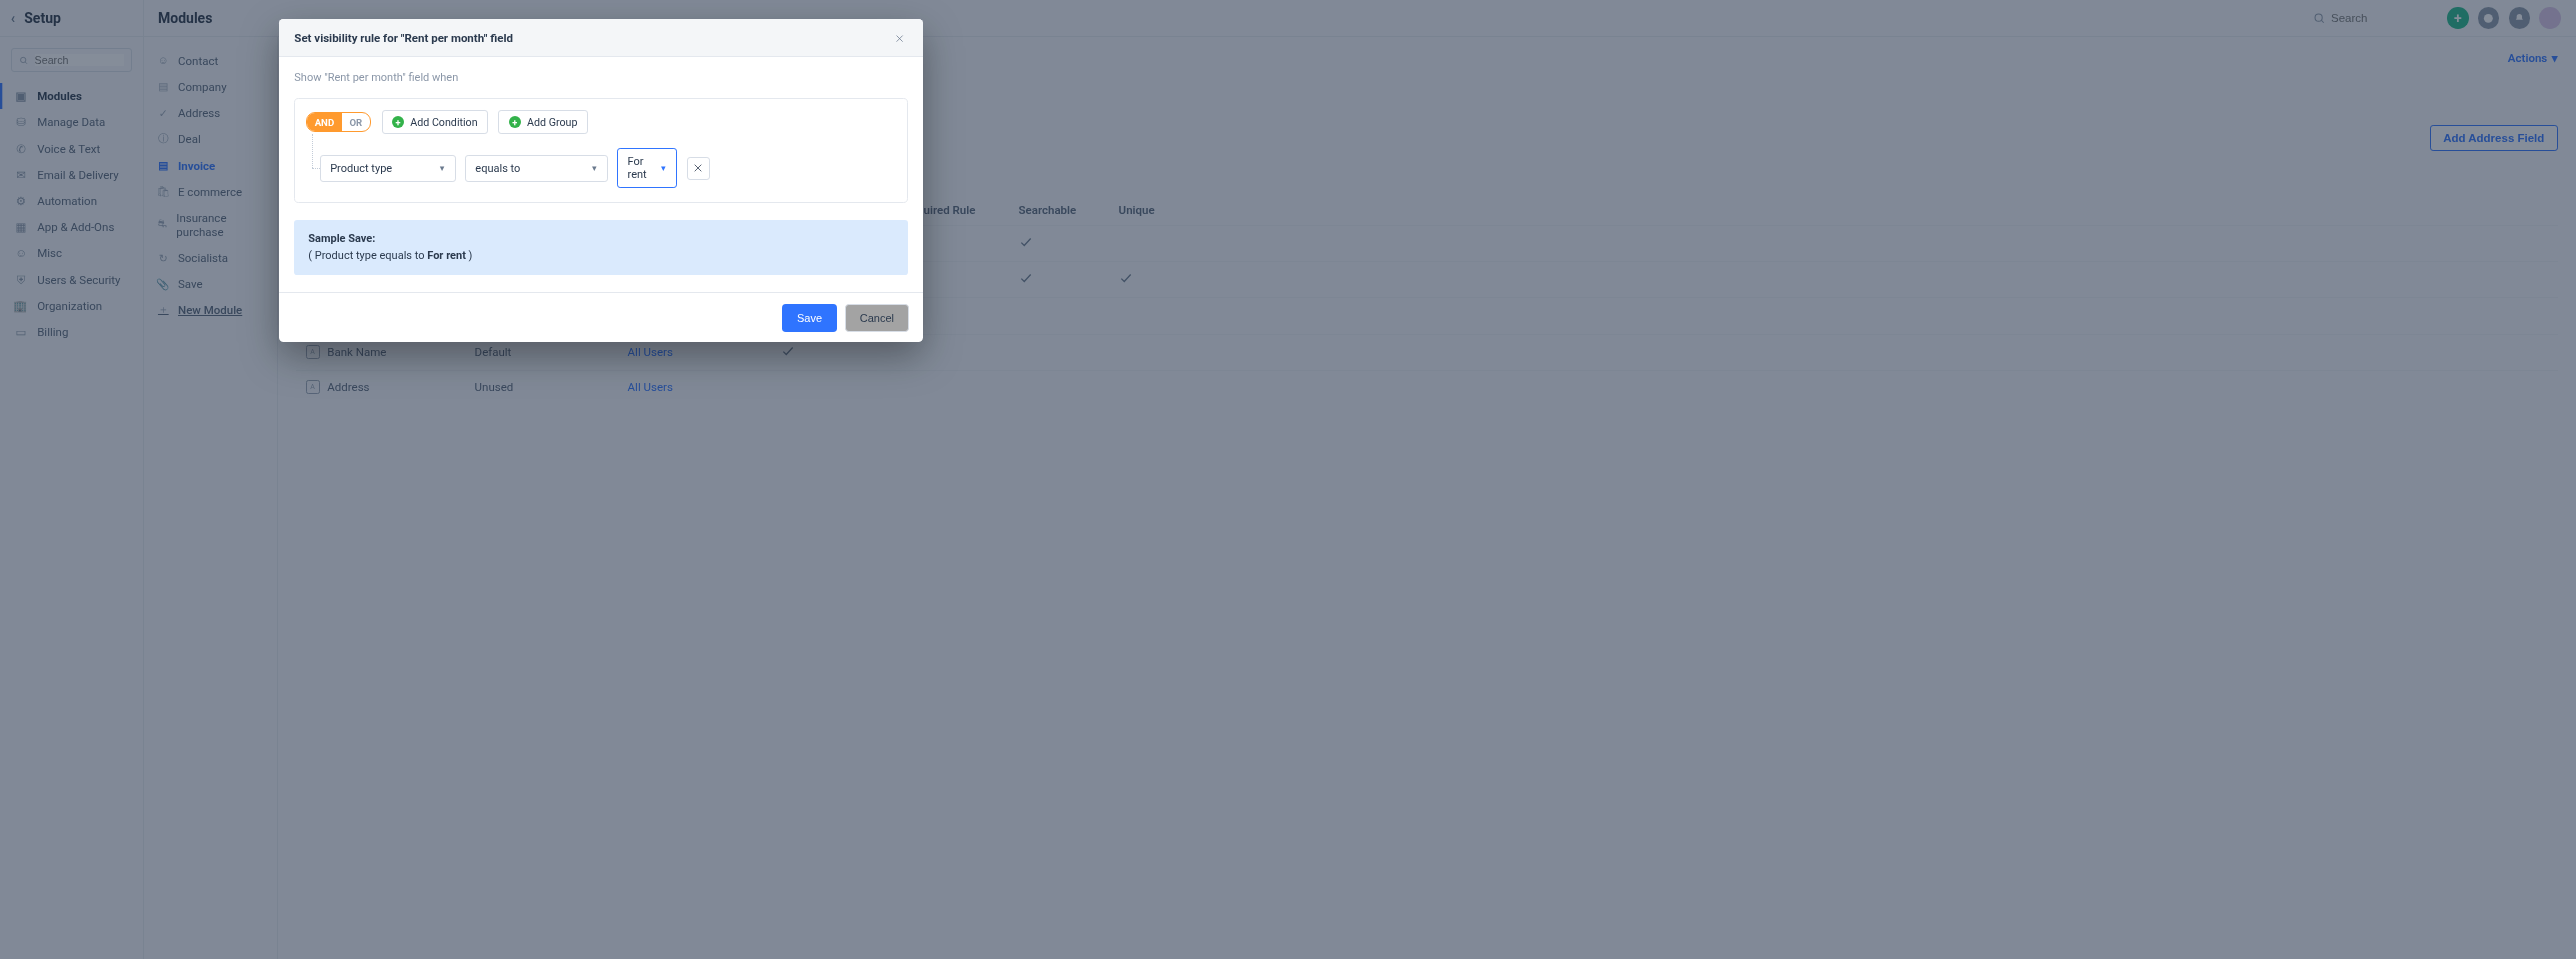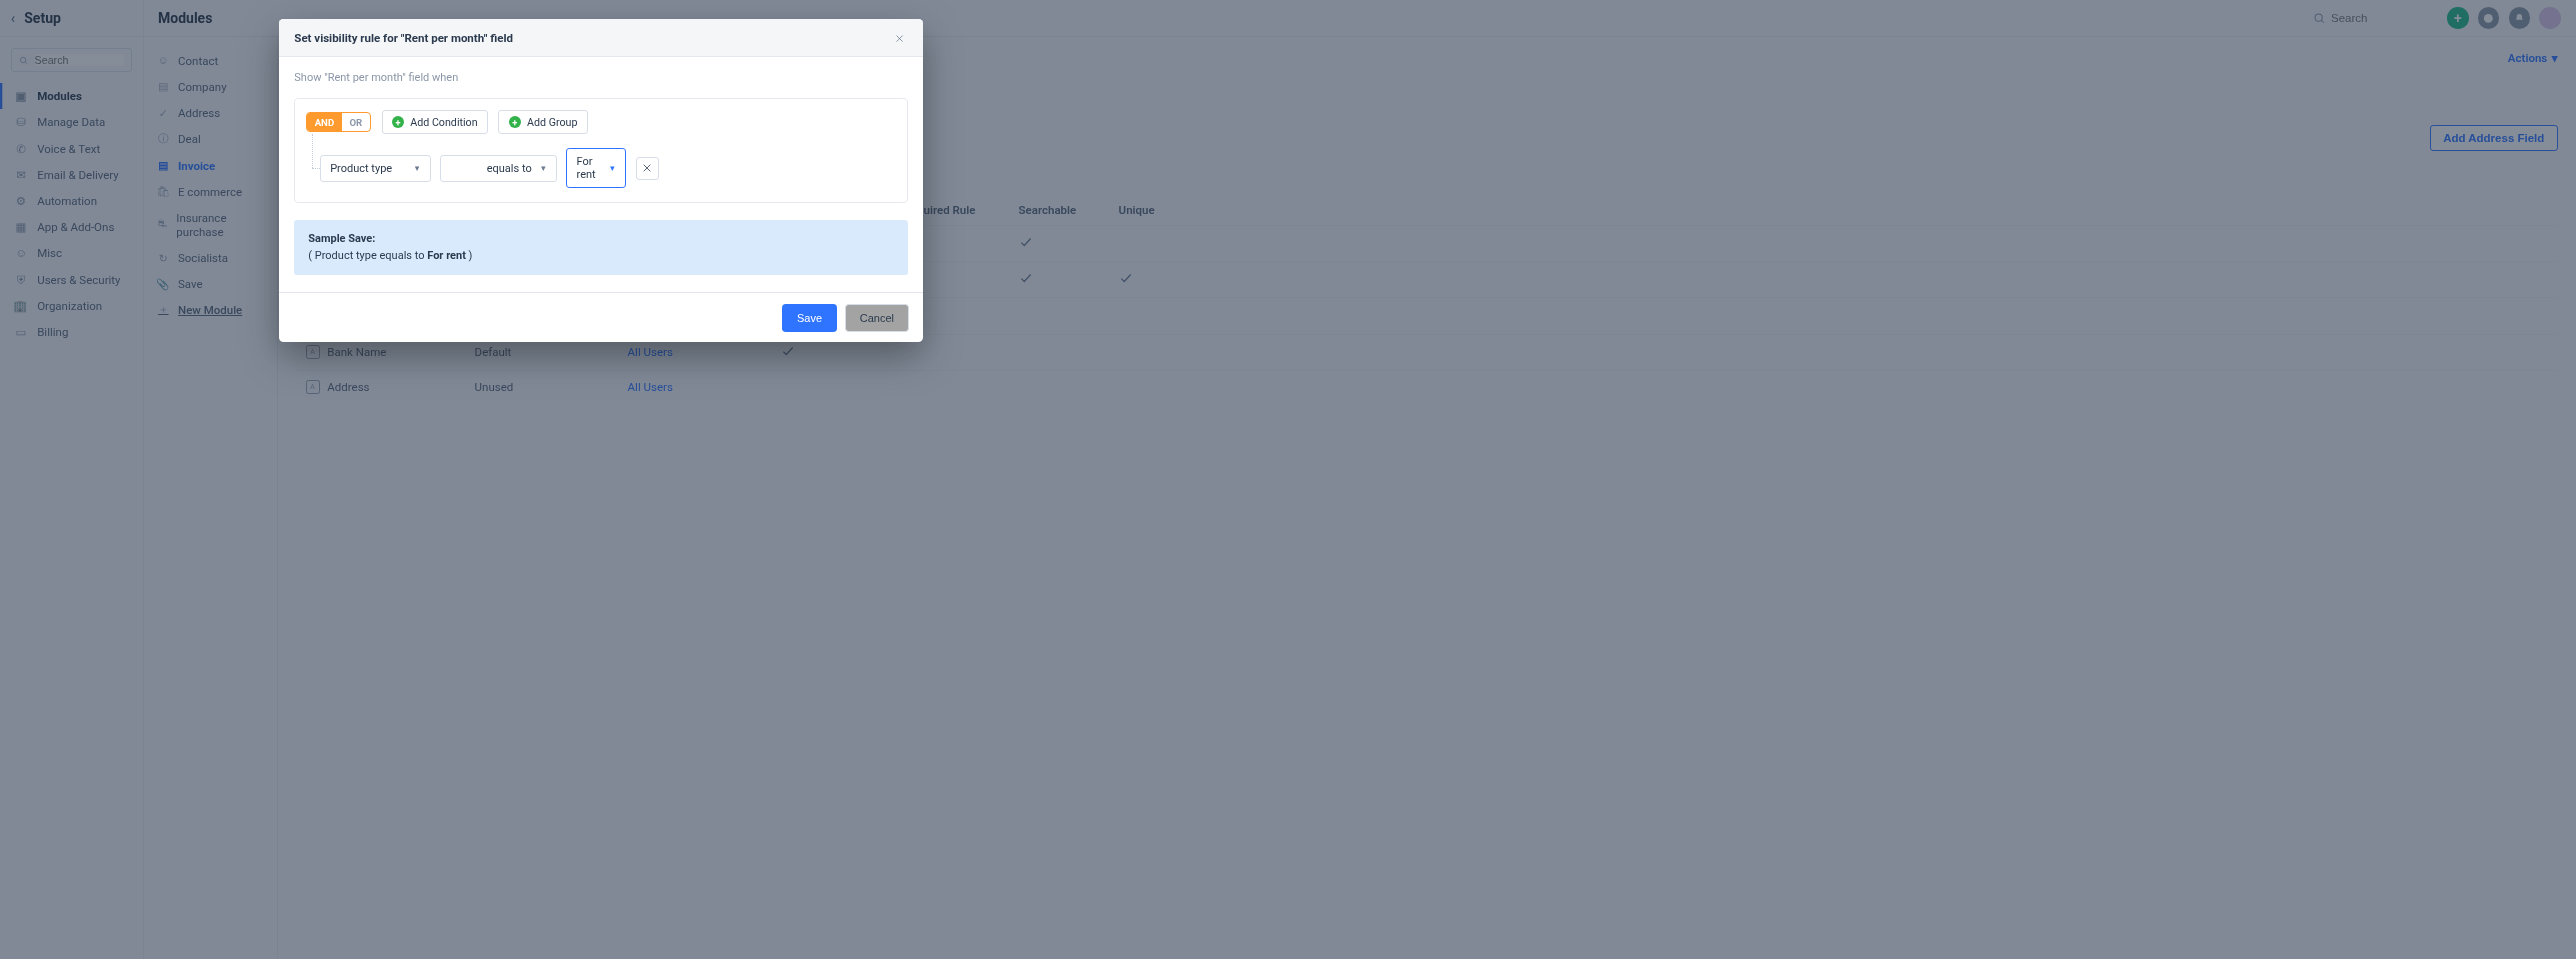--- a/index.html
+++ b/index.html
@@ -67,33 +67,33 @@
     overflow:hidden;
     display:flex; flex-direction:column;
   }
   .modal-head { display:flex; align-items:center; justify-content:space-between; padding:9.2px 15.3px; background:#f4f6f8; border-bottom:0.8px solid #e4e8ee;}
   .modal-title { font-weight:700; font-size:11.5px; color:#2b3a4e;}
   .modal-close { font-size:14px; color:#6b7a8e; cursor:pointer; padding:1.5px 3.1px;}
   .modal-body { padding:14px 15.3px 17px;}
   .prompt { color:#8b97a8; font-size:11px; margin-bottom:14px;}
   .rule-card { border:0.8px solid #e4e8ee; border-radius:4.6px; padding:10.7px 10.7px 14px;}
   .rule-top-row { display:flex; align-items:center; gap:10.7px; margin-bottom:14px;}
-  .andor { display:flex; border:0.8px solid #ff9a2e; border-radius:4px; overflow:hidden; font-size:9.6px; font-weight:700;}
+  .andor { display:flex; border:0.8px solid #ff9a2e; border-radius:9px; overflow:hidden; font-size:9.6px; font-weight:700;}
   .andor span { padding:3.8px 7.7px; cursor:pointer;}
   .andor .and { background:#ff9a2e; color:#fff;}
   .andor .or { color:#8b97a8;}
   .mini-btn { display:flex; align-items:center; gap:6.1px; border:0.8px solid #d7dde6; border-radius:3.1px; padding:4.6px 9.2px; font-size:10.7px; color:#2b3a4e; cursor:pointer; background:#fff;}
   .plus-circle { width:12.3px; height:12.3px; border-radius:50%; background:#33b24a; color:#fff; display:flex; align-items:center; justify-content:center; font-size:9.2px; font-weight:700;}
   .cond-row { display:flex; align-items:center; gap:9.2px; padding-left:14px; position:relative;}
   .cond-row::before { content:""; position:absolute; left:6.1px; top:-14px; bottom:50%; width:0.8px; border-left:0.8px dotted #c3ccd8;}
   .cond-row::after { content:""; position:absolute; left:6.1px; top:50%; width:7.7px; border-top:0.8px dotted #c3ccd8;}
   .sel { display:flex; align-items:center; justify-content:space-between; border:0.8px solid #d7dde6; border-radius:3.1px; padding:6.1px 9.2px; background:#fff; font-size:11px; color:#2b3a4e; cursor:pointer;}
   .sel .caret { font-size:7.7px; color:#6b7a8e; margin-left:7.7px;}
-  .sel.field { width:111px;}
-  .sel.op { width:117px;justify-content:flex-end;}
+  .sel.field { width:136px;}
+  .sel.op { width:143px;}
   .sel.val { width:60px; border-color:#2f74ff; color:#2b3a4e;}
   .sel.val .caret { color:#2f74ff;}
   .del-cond { width:23px; height:23px; border:0.8px solid #d7dde6; border-radius:3.1px; display:flex; align-items:center; justify-content:center; cursor:pointer; color:#4a5568;}
   .sample-box { margin-top:17px; background:#daeafd; border-radius:3.1px; padding:10.7px 14px; color:#2b3a4e; font-size:11px; line-height:1.5;}
   .sample-box .lbl { font-weight:700;}
   .modal-foot { border-top:0.8px solid #e4e8ee; padding:10.7px 14px; display:flex; justify-content:flex-end; gap:7.7px;}
   .btn { padding:7px 14px; border-radius:3.8px; font-size:11px; font-weight:400; cursor:pointer; border:0.8px solid transparent;}
   .btn-primary { background:#2f74ff; color:#fff;}
   .btn-secondary { background:#a3a3a3; color:#2b3a4e; border-color:#d7dde6;}
 

